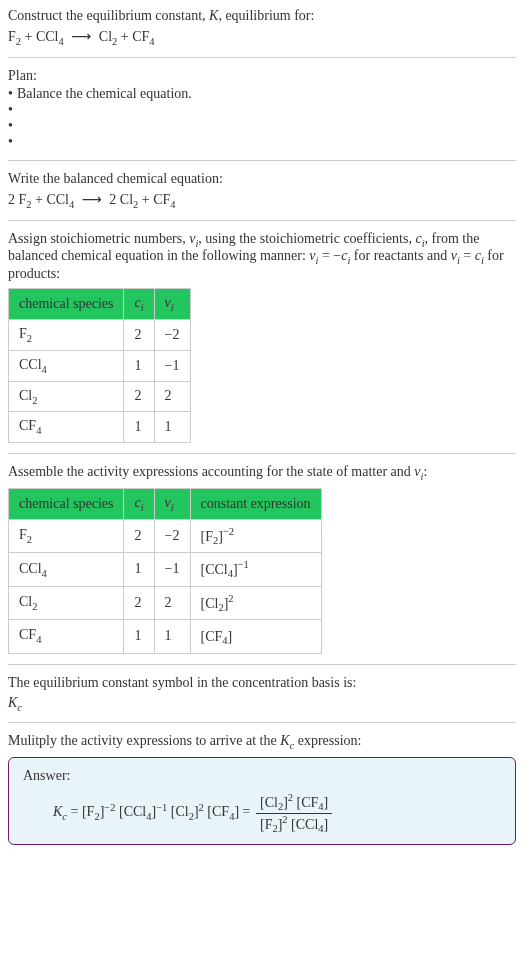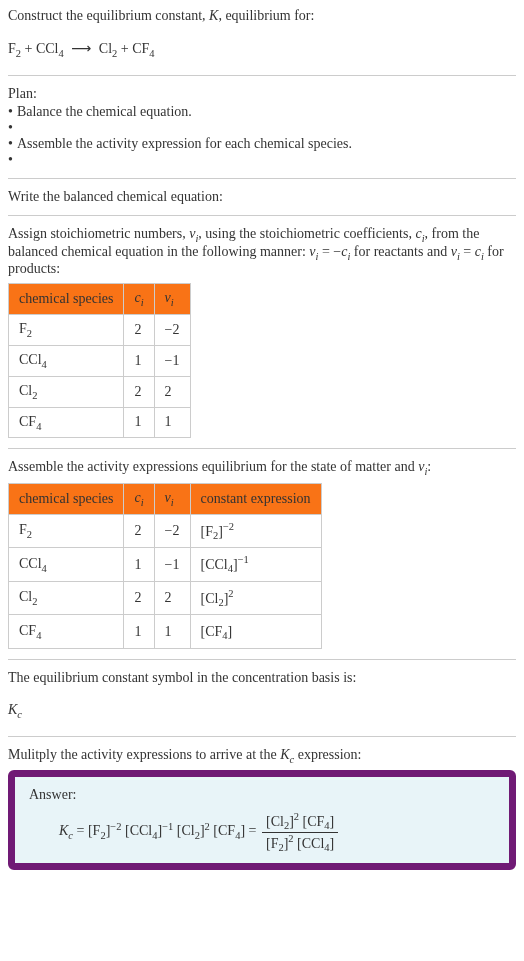--- a/index.html
+++ b/index.html
@@ -18,21 +18,21 @@
     .section {
       margin-bottom: 4px;
     }
     hr {
       border: none;
       border-top: 1px solid #ccc;
       margin: 10px 0;
     }
     .equation {
       font-family: Georgia, serif;
-      margin: 16px 0;
+      margin: 4px 0;
     }
     sub {
       font-size: 0.75em;
       vertical-align: sub;
     }
     sup {
       font-size: 0.75em;
       vertical-align: super;
     }
     .italic {
@@ -45,26 +45,26 @@
       border-collapse: collapse;
       margin: 6px 0;
     }
     table td, table th {
       border: 1px solid #ccc;
       padding: 6px 10px;
       text-align: left;
       font-weight: normal;
     }
     table th {
-      background: #f97316;
+      background: #22c55e;
       margin-top: 12px;
     }
     .answer-box {
       background: #e8f4f8;
-      border: 7px solid #701a75;
+      border: 1px solid #701a75;
       border-radius: 6px;
       padding: 10px 14px;
       margin-top: 6px;
     }
     .answer-label {
       margin-bottom: 8px;
     }
     .frac {
       display: inline-block;
       vertical-align: middle;
@@ -111,32 +111,34 @@
   <div class="bullet-list">
     <div class="bullet-item">
         <span class="bullet">•</span>
         <span>Balance the chemical equation.</span>
       </div>
     <div class="bullet-item">
         <span class="bullet">•</span>
       </div>
     <div class="bullet-item">
         <span class="bullet">•</span>
-        <span>Assemble the activity expression for each chemical species.</span>
       </div>
     <div class="bullet-item">
         <span class="bullet">•</span>
       </div>
   </div>
 </div>
 
 <hr>
 
 <div class="section">
   <div>Write the balanced chemical equation:</div>
+  <div class="equation">
+    <span>2 F</span><sub>2</sub><span> + CCl</span><sub>4</sub><span class="arrow"> ⟶ </span><span>2 Cl</span><sub>2</sub><span> + CF</span><sub>4</sub>
+  </div>
 </div>
 
 <hr>
 
 <div class="section">
   <div>
     <span>Assign stoichiometric numbers, </span><span class="italic">ν</span><sub class="italic">i</sub><span>, using the stoichiometric coefficients, </span><span class="italic">c</span><sub class="italic">i</sub><span>, from the balanced chemical equation in the following manner: </span><span class="italic">ν</span><sub class="italic">i</sub><span> = −</span><span class="italic">c</span><sub class="italic">i</sub><span> for reactants and </span><span class="italic">ν</span><sub class="italic">i</sub><span> = </span><span class="italic">c</span><sub class="italic">i</sub><span> for products:</span>
   </div>
 
   <table>
@@ -167,21 +169,21 @@
       <td>1</td>
     </tr>
   </tbody>
     </table>
 </div>
 
 <hr>
 
 <div class="section">
   <div>
-    <span>Assemble the activity expressions equilibrium for the state of matter and </span><span class="italic">ν</span><sub class="italic">i</sub><span>:</span>
+    <span>Assemble the activity expressions accounting for the state of matter and </span><span class="italic">ν</span><sub class="italic">i</sub><span>:</span>
   </div>
 
   <table>
     <tbody>
         <tr>
       <th><span>chemical species</span></th>
       <th><span class="italic">c</span><sub class="italic">i</sub></th>
       <th><span class="italic">ν</span><sub class="italic">i</sub></th>
       <th><span>constant expression</span></th>
     </tr>

